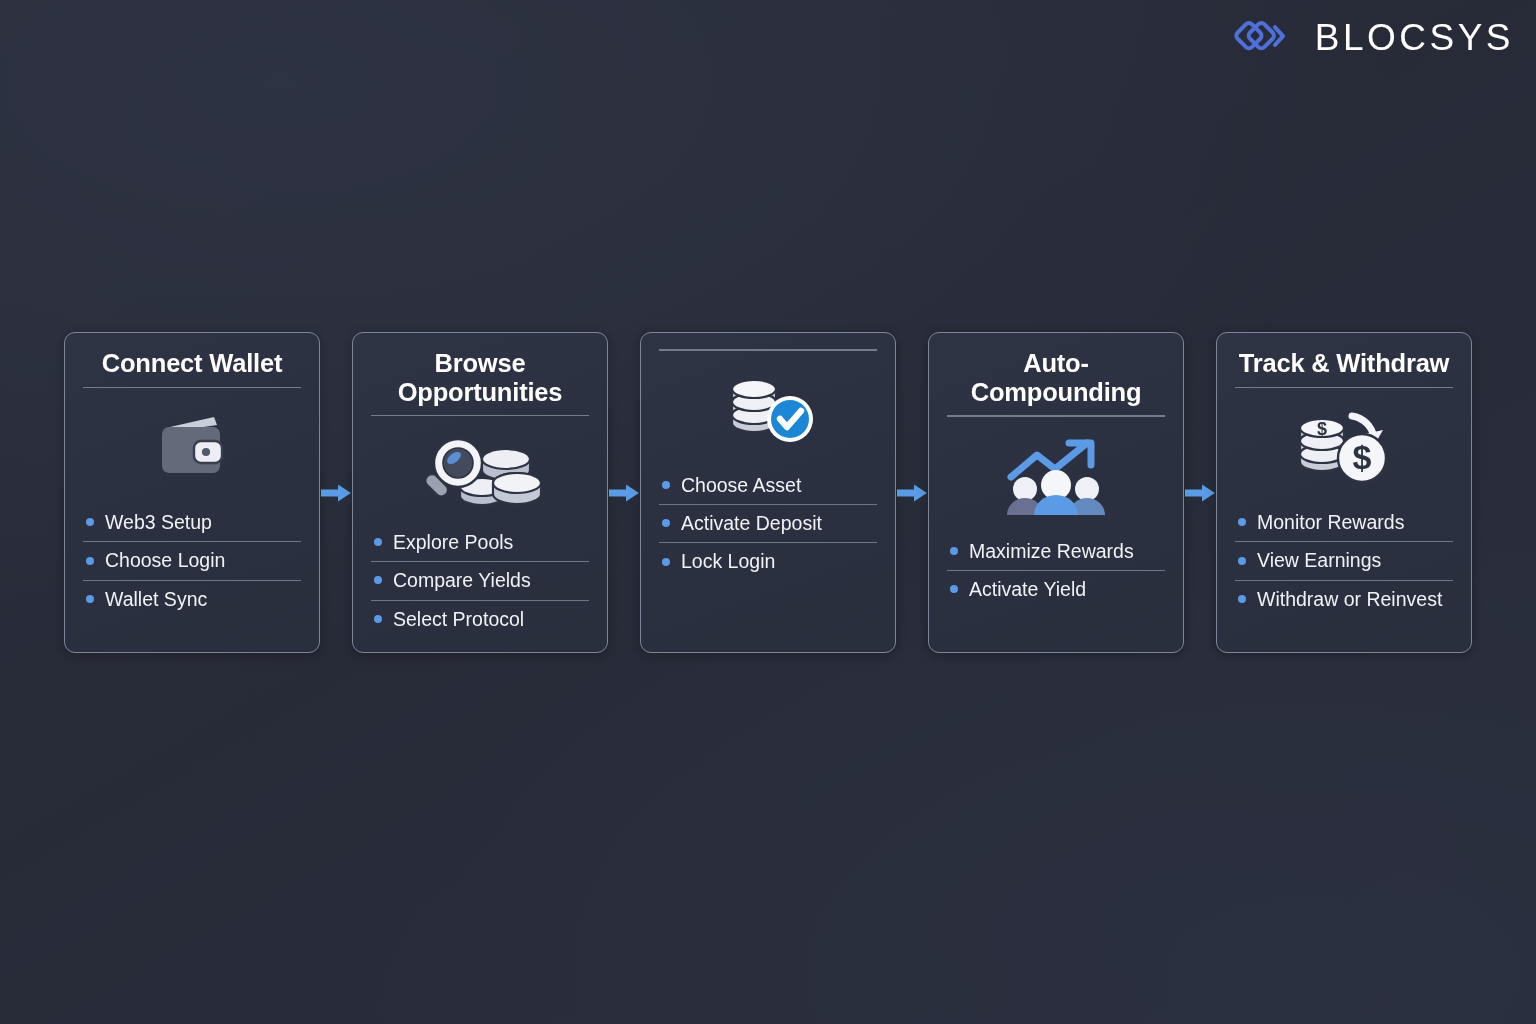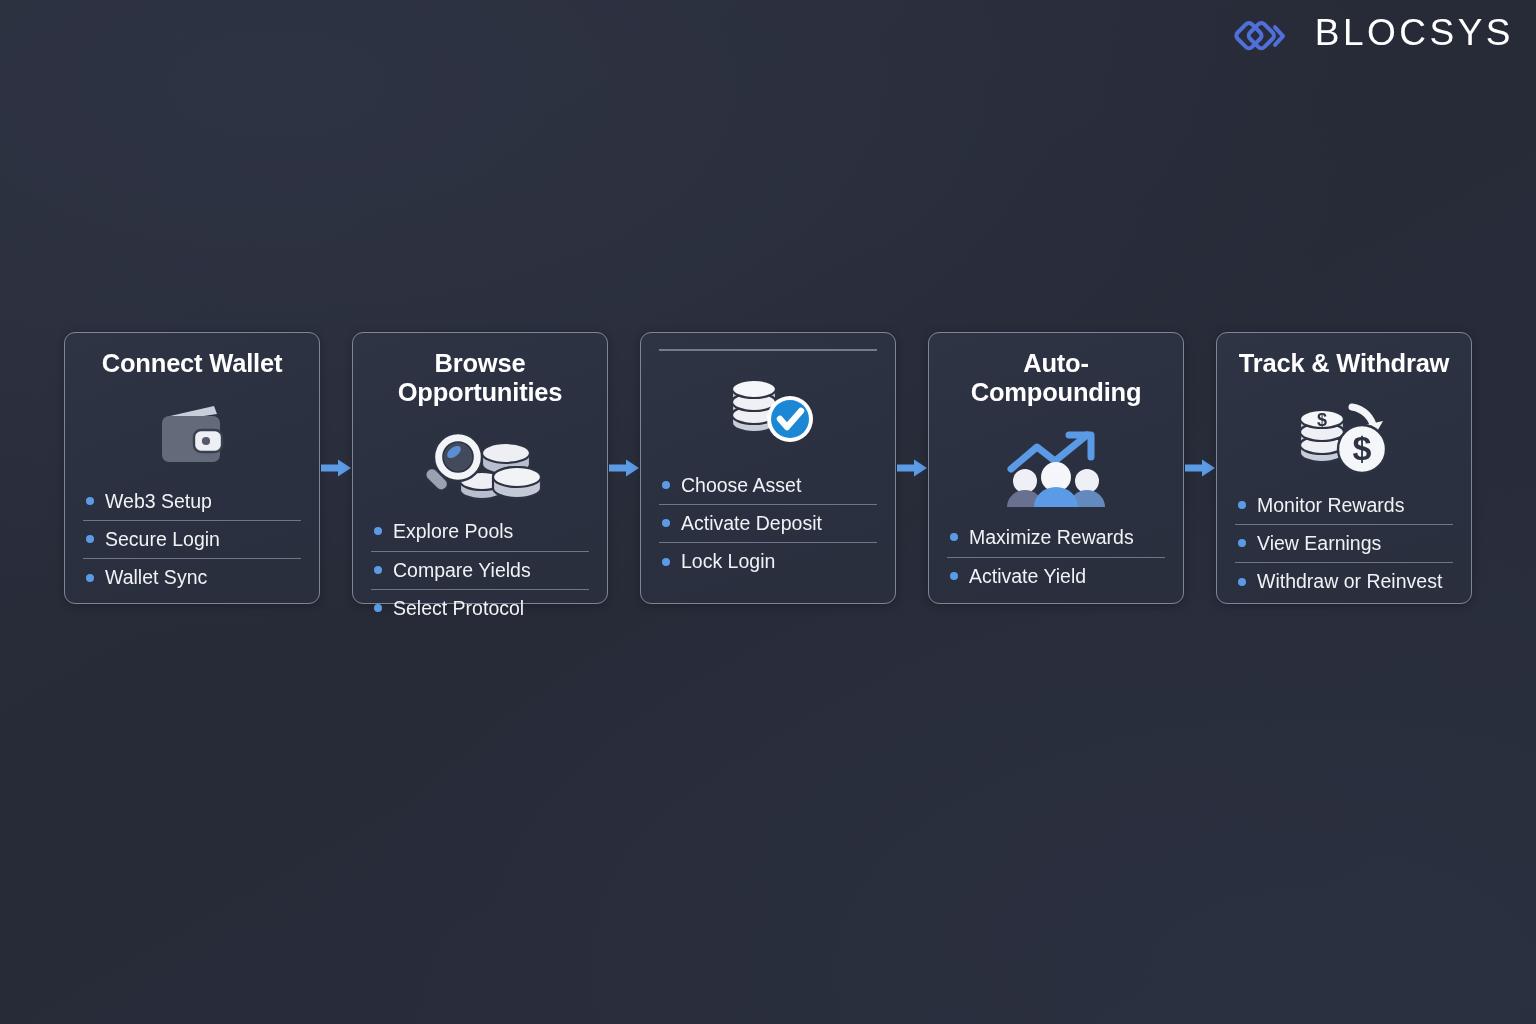--- a/index.html
+++ b/index.html
@@ -12,21 +12,21 @@
     background:
       radial-gradient(ellipse 120% 90% at 18% 8%, #2E3343 0%, rgba(46,51,67,0) 60%),
       radial-gradient(ellipse 100% 80% at 85% 95%, #2B3040 0%, rgba(43,48,64,0) 62%),
       linear-gradient(150deg, #2A2E3C 0%, #272B38 45%, #292E3D 100%);
     position:relative;
   }
 
   
   .logo-bar {
     position:absolute; top:14px; right:22px;
-    display:flex; align-items:flex-start; gap:28px;
+    display:flex; align-items:center; gap:28px;
   }
   .logo-mark { width:54px; height:46px; display:block; }
   .logo-text {
     color:#FFFFFF;
     font-size:37px;
     letter-spacing:3.5px;
     font-weight:400;
     line-height:1;
   }
 
@@ -34,21 +34,21 @@
   .flow {
     position:absolute;
     left:0; right:0;
     top:332px;
     display:flex;
     justify-content:center;
     align-items:stretch;
   }
   .card {
     width:256px;
-    height:272px;
+    height:321px;
     background:linear-gradient(160deg, #2F3445 0%, #2B3040 55%, #2A2F3E 100%);
     border:1.4px solid #7C8599;
     border-radius:11px;
     padding:16px 18px 14px 18px;
     display:flex;
     flex-direction:column;
     box-shadow:0 2px 10px rgba(0,0,0,0.25);
   }
   .card-title {
     color:#FFFFFF;
@@ -134,21 +134,21 @@
         <circle cx="58" cy="42" r="4.1" fill="#55596A"></circle>
       </svg>
     </div>
     <div class="bullets">
       <div class="bullet-row">
         <span class="dot"></span>
         <span class="bullet-label">Web3 Setup</span>
       </div>
       <div class="bullet-row">
         <span class="dot"></span>
-        <span class="bullet-label">Secure Login</span>
+        <span class="bullet-label">Choose Login</span>
       </div>
       <div class="bullet-row">
         <span class="dot"></span>
         <span class="bullet-label">Wallet Sync</span>
       </div>
     </div>
   </div>
 
   <div class="arrow">
     <svg width="64" height="40" viewBox="0 0 64 40">

